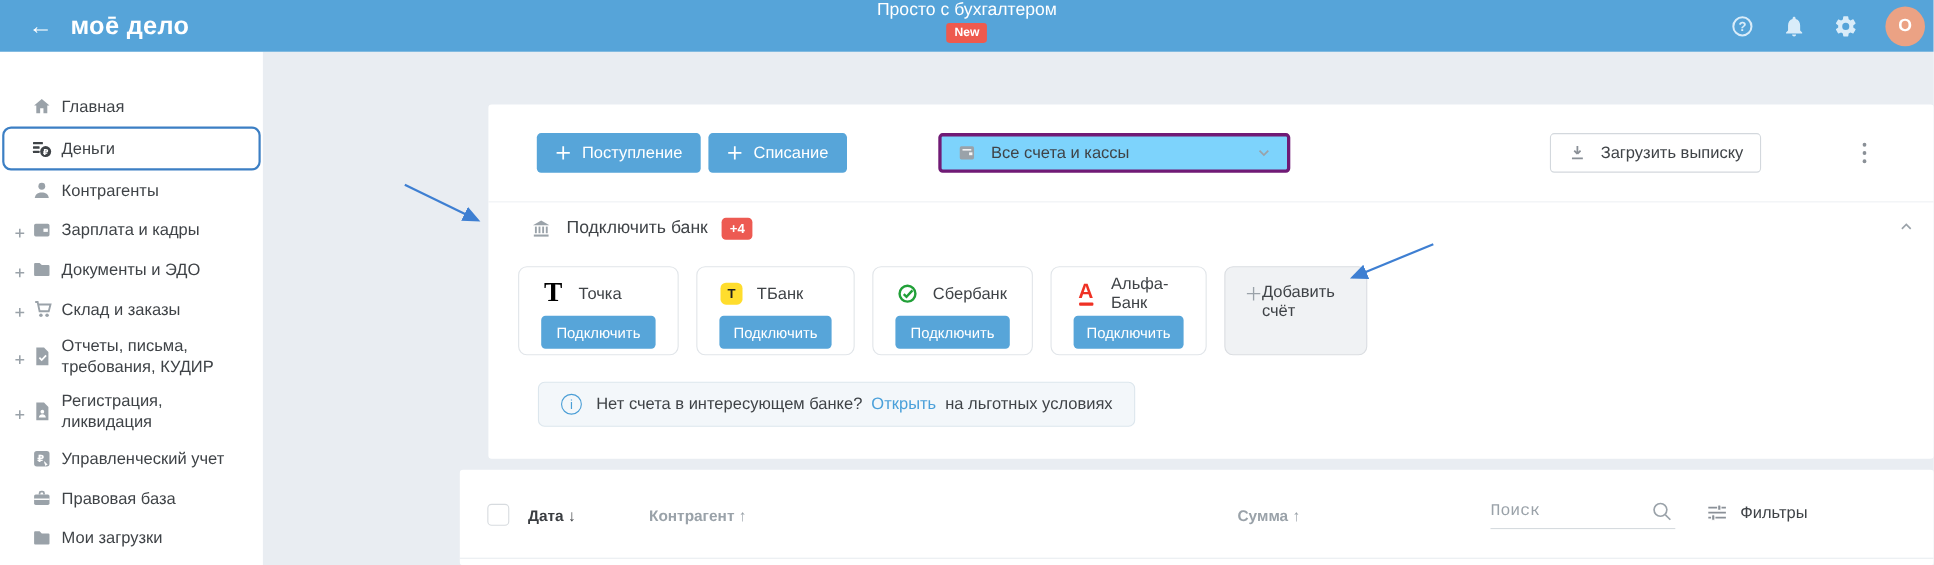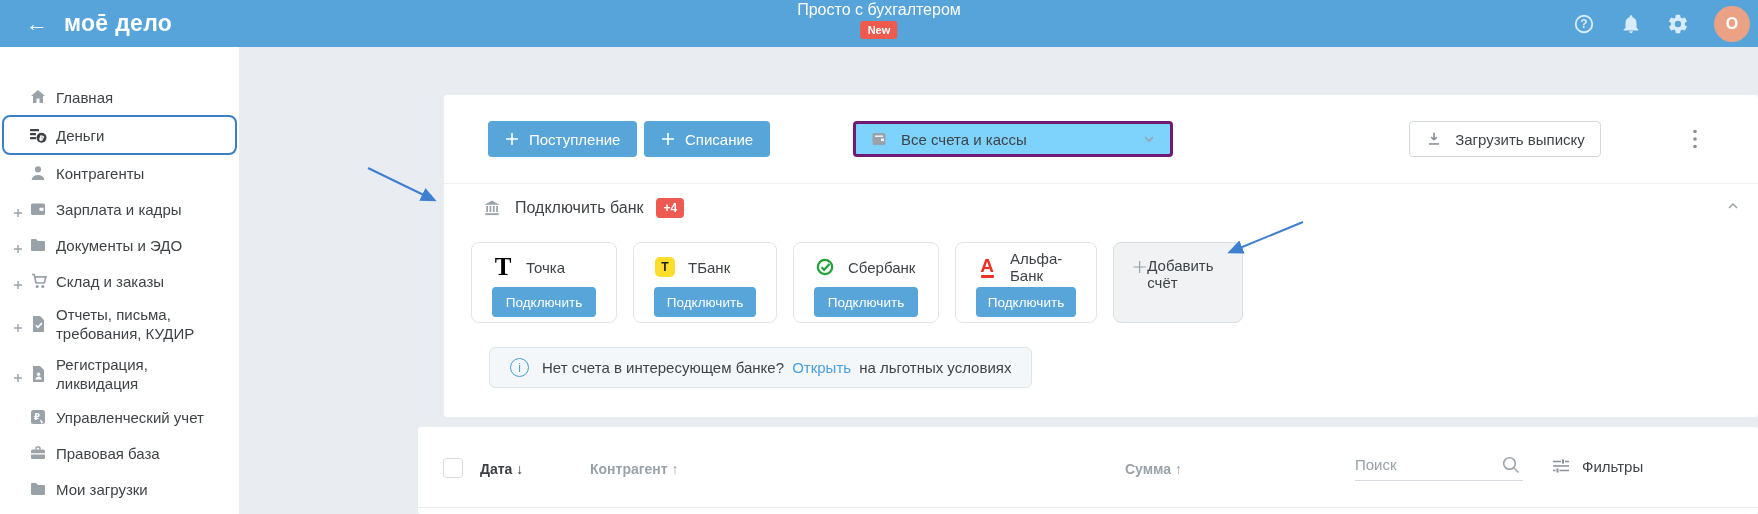--- a/index.html
+++ b/index.html
@@ -69,21 +69,21 @@
   .info-icon { width:19px; height:19px; border:1.5px solid #4a9ed6; border-radius:50%; color:#4a9ed6; font-size:12px; display:flex; align-items:center; justify-content:center; flex:none; }
   .info-link { color:#4aa0da; cursor:pointer; margin:0 4px; }
 
   
   .thead { position:absolute; left:0; right:0; top:0; height:80px; }
   .checkbox { position:absolute; left:25px; top:31px; width:20px; height:20px; border:1.5px solid #d7dbdf; border-radius:4px; background:#fff; cursor:pointer; }
   .col { position:absolute; top:34px; font-size:14px; font-weight:bold; color:#9aa2a9; cursor:pointer; }
   .col.active { color:#3a3d41; }
   .col-date { left:62px; } .col-party { left:172px; } .col-sum { left:707px; }
   .search-wrap { position:absolute; left:937px; top:24px; width:168px; }
-  .search-input { width:168px; border:none; border-bottom:1px solid #d6dbdf; background:transparent; font-size:15px; color:#3f4347; padding:5px 28px 7px 0; outline:none; font-family:Liberation Sans, sans-serif; }
+  .search-input { width:168px; border:none; border-bottom:1px solid #d6dbdf; background:transparent; font-size:15px; color:#3f4347; padding:5px 28px 7px 0; outline:none; font-family:Liberation Mono, monospace; }
   .search-input::placeholder { color:#9aa2a9; }
   .search-icon { position:absolute; right:2px; top:4px; width:20px; height:20px; }
   .filters { position:absolute; left:1133px; top:29px; display:flex; align-items:center; gap:11px; font-size:15px; color:#3f4347; cursor:pointer; }
   .row-divider { position:absolute; left:0; right:0; top:80px; height:1px; background:#e9edf0; }
 
   .annotations { position:absolute; left:0; top:0; width:1758px; height:514px; pointer-events:none; z-index:40; }
 </style>
 </head>
 <body>
 

